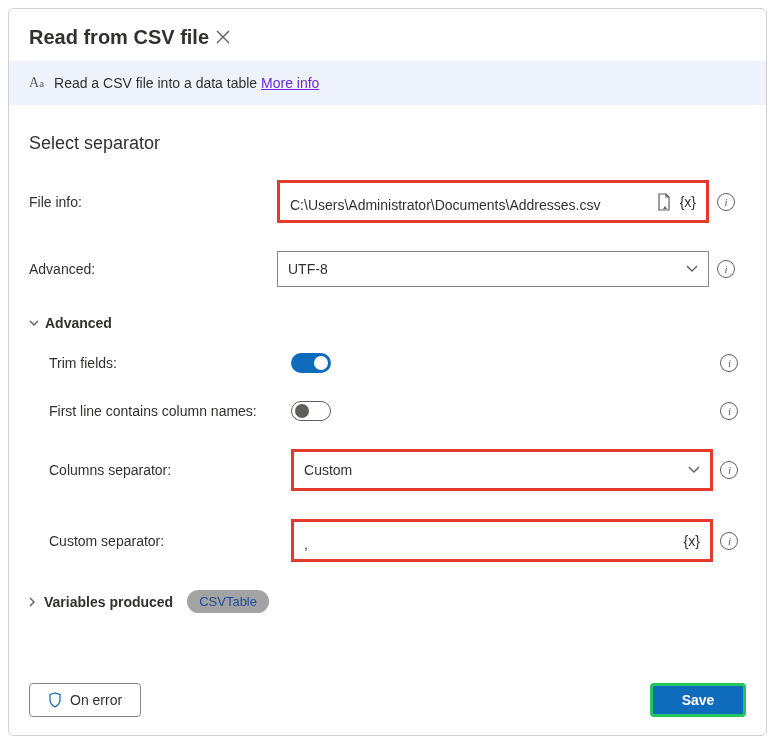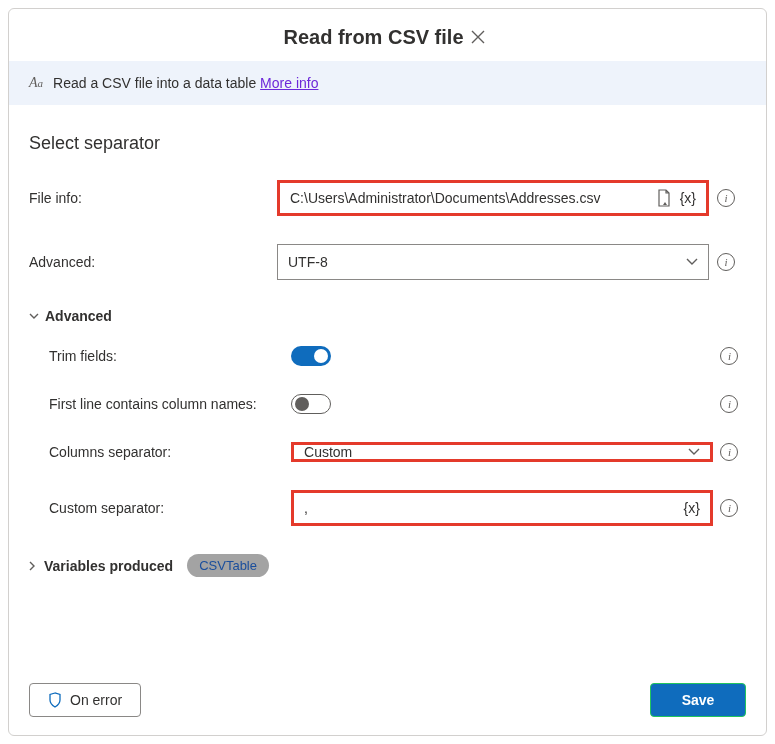--- a/index.html
+++ b/index.html
@@ -10,21 +10,21 @@
     background: #fff;
     width: 775px; height: 744px;
   }
   .dialog {
     border: 1px solid #d2d0ce; border-radius: 6px;
     width: 759px; height: 728px;
     display: flex; flex-direction: column;
     overflow: hidden;
   }
   .titlebar {
-    display: flex; align-items: center; justify-content: center;
+    display: flex; align-items: center; justify-content: flex-start;
     padding: 14px 20px 10px 20px;
   }
   .titlebar h1 { margin: 0; font-size: 20px; font-weight: 600; }
   .close-x { width: 28px; height: 28px; display:flex; align-items:center; justify-content:center; cursor:pointer; font-size:16px; color:#605e5c;}
   .info-banner {
     background: #eef3fb; padding: 14px 20px;
     display:flex; align-items:center; gap:10px;
     font-size:14px; color:#323130;
   }
   .info-banner a { color: #6d28d9; text-decoration: underline; }
@@ -35,20 +35,21 @@
   .label-col { width: 248px; font-size:14px; color:#323130; }
   .label-col.indent { width: 268px; margin-left:-20px; padding-left:20px;}
   .field-wrap { width: 432px; display:flex; align-items:center; position:relative;}
   .hl-red { border: 3px solid #e43a2b; }
   .info-col { width: 34px; display:flex; justify-content:center; }
   .info-icon { width:18px;height:18px;border:1.3px solid #605e5c;border-radius:50%;display:flex;align-items:center;justify-content:center;font-size:11px;color:#605e5c;font-style:italic;font-family:Georgia,serif;cursor:pointer;}
   .text-input {
     flex:1; height:36px; border:1px solid #8a8886;
     padding: 0 10px; font-size:14px; display:flex; align-items:center;
     background:#fff;
+    margin-top:7px;
   }
   .text-input-noborder { border:none; height:30px;}
   .suffix-btns { display:flex; gap:8px; padding:0 10px 0 6px; align-items:center; }
   .select-box {
     flex:1; height:36px; border:1px solid #8a8886;
     padding: 0 10px; font-size:14px; display:flex; align-items:center;
     justify-content:space-between; cursor:pointer; background:#fff;
   }
   .chev { font-size:14px; color:#605e5c;}
   .expander { display:flex; align-items:center; gap:6px; font-weight:600; font-size:14px; cursor:pointer; margin: 0 0 22px 0;}
@@ -70,23 +71,23 @@
   .footer {
     border-top:1px solid transparent;
     padding: 14px 20px 18px 20px;
     display:flex; justify-content:space-between;
   }
   .btn {
     height:34px; padding:0 18px; border-radius:4px; font-size:14px; cursor:pointer;
     display:flex; align-items:center; justify-content:center; gap:8px;
   }
   .btn-outline { border:1px solid #8a8886; background:#fff; color:#323130;}
-  .btn-primary { border:1px solid #22c55e; background:#0f6cbd; color:#fff; font-weight:600; min-width:96px;}
+  .btn-primary { border:3px solid #22c55e; background:#0f6cbd; color:#fff; font-weight:600; min-width:96px;}
   .footer-right { display:flex; gap:12px;}
-  .aa-icon { font-style: italic; font-family: Georgia, serif; font-size: 14px; color:#605e5c;}
+  .aa-icon { font-family: Georgia, serif; font-size: 14px; color:#605e5c;}
   svg { display:block;}
 </style>
 </head>
 <body>
 
 <div class="dialog">
 
   <div class="titlebar">
     <h1>Read from CSV file</h1>
     <div class="close-x">
@@ -172,21 +173,21 @@
           </div>
       </div>
       <div class="info-col">
           <span class="info-icon">i</span>
         </div>
     </div>
 
     <div class="row row-indent">
       <div class="label-col indent">Columns separator:</div>
       <div class="field-wrap hl-red">
-        <div class="select-box" style="border:none;height:14px;padding:0 10px;">
+        <div class="select-box" style="border:none;height:36px;padding:0 10px;">
           <span>Custom</span>
           <span class="chev">
             <svg width="12" height="8" viewBox="0 0 12 8">
                 <path d="M1 1 L6 6 L11 1" fill="none" stroke="#605e5c" stroke-width="1.4"></path>
               </svg>
           </span>
         </div>
       </div>
       <div class="info-col">
           <span class="info-icon">i</span>

